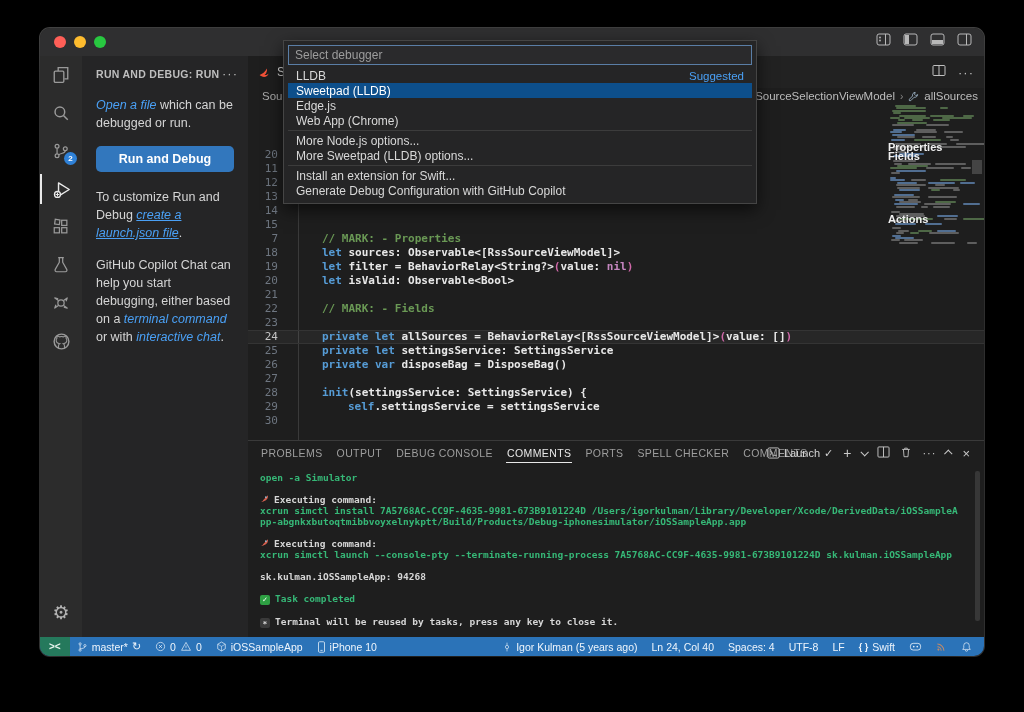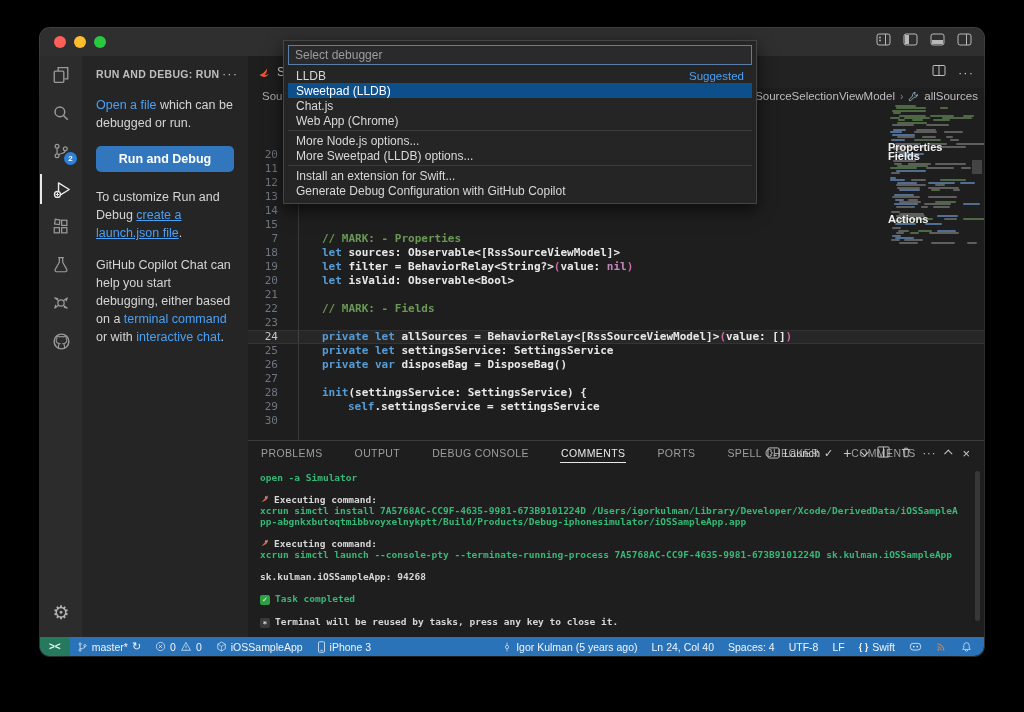--- a/index.html
+++ b/index.html
@@ -26,21 +26,21 @@
   .ab-gear{position:absolute;left:0;bottom:8px;width:42px;height:34px;display:flex;align-items:center;justify-content:center;
            color:#b4b4b4;font-size:19px;}
 
   
   .sidebar{position:absolute;left:42px;top:28px;width:166px;bottom:19px;background:#252526;color:#d5d5d5;}
   .sb-head{display:flex;align-items:center;padding:12px 10px 10px 14px;}
   .sb-title{flex:1;font-size:10.5px;font-weight:bold;letter-spacing:.3px;color:#bfbfbf;}
   .sb-more{color:#bdbdbd;font-size:13px;letter-spacing:1px;line-height:6px;}
   .sb-body{padding:6px 14px;font-size:12.5px;line-height:18px;}
   .sb-body p{margin:0 0 14px 0;}
-  .sb-link{color:#4aa0f5;text-decoration:none;cursor:pointer;}
+  .sb-link{color:#4aa0f5;text-decoration:none;cursor:pointer;font-style:italic;}
   .sb-link.u{text-decoration:underline;}
   .run-btn{display:block;width:100%;height:26px;background:#3277bd;border:none;border-radius:5px;color:#fff;
            font-size:12.5px;font-weight:bold;font-family:inherit;margin:2px 0 16px 0;}
 
   
   .editor{position:absolute;left:208px;top:28px;width:736px;height:384px;background:#1e1e1e;overflow:hidden;}
   .tabbar{position:absolute;left:0;top:0;right:0;height:32px;background:#222222;display:flex;align-items:stretch;}
   .tab{width:210px;background:#1e1e1e;display:flex;align-items:center;gap:6px;padding:0 10px;border-right:1px solid #2a2a2a;overflow:hidden;}
   .tab-label{font-size:12px;color:#d8d8d8;white-space:nowrap;}
   .tabbar-actions{position:absolute;right:10px;top:0;height:32px;display:flex;gap:12px;align-items:center;color:#c0c0c0;}
@@ -71,21 +71,21 @@
   .qp-input{height:18px;border:1px solid #5a7ea6;background:#2a2a2c;color:#9d9d9d;font-size:12px;
             line-height:18px;padding:0 6px;margin-bottom:3px;}
   .qp-item{display:flex;align-items:center;height:15px;padding:0 8px;font-size:12px;color:#d8d8d8;}
   .qp-item.sel{background:#0d4f8b;color:#fff;}
   .qp-label{flex:1;white-space:nowrap;}
   .qp-badge{color:#4aa0f5;font-size:11.5px;}
   .qp-sep{height:1px;background:#3c3c3c;margin:2px 0;}
 
   
   .panel{position:absolute;left:208px;top:412px;width:736px;height:197px;background:#1e1e1e;border-top:1px solid #3a3a3a;}
-  .panel-tabs{position:absolute;left:12px;top:0;height:24px;display:flex;gap:30px;align-items:center;}
+  .panel-tabs{position:absolute;left:12px;top:0;height:24px;display:flex;gap:12px;align-items:center;}
   .p-tab{font-size:10.5px;letter-spacing:.4px;color:#9e9e9e;padding:4px 1px 3px 1px;border-bottom:1px solid transparent;}
   .p-tab.active{color:#e8e8e8;border-bottom-color:#e8e8e8;}
   .panel-actions{position:absolute;right:14px;top:0;height:24px;display:flex;gap:10px;align-items:center;color:#c9c9c9;font-size:11px;}
   .pa-launch{display:flex;align-items:center;gap:4px;font-size:11px;color:#d4d4d4;}
   .chev{display:inline-block;width:5px;height:5px;border-right:1px solid #c9c9c9;border-bottom:1px solid #c9c9c9;}
   .chev.down{transform:rotate(45deg) translateY(-1px);}
   .chev.up{transform:rotate(-135deg) translateY(-1px);}
   .terminal{position:absolute;left:12px;right:22px;top:24px;bottom:2px;overflow:hidden;
             font-family:"DejaVu Sans Mono",monospace;font-size:9.5px;font-weight:bold;padding-top:7px;}
   .tl{min-height:11px;line-height:11px;word-break:break-all;white-space:pre-wrap;}
@@ -545,21 +545,21 @@
     <div class="qp-input">Select debugger</div>
     <div>
           <div class="qp-item">
             <span class="qp-label">LLDB</span>
             <span class="qp-badge">Suggested</span>
           </div>
           <div class="qp-item sel">
             <span class="qp-label">Sweetpad (LLDB)</span>
           </div>
           <div class="qp-item">
-            <span class="qp-label">Chat.js</span>
+            <span class="qp-label">Edge.js</span>
           </div>
           <div class="qp-item">
             <span class="qp-label">Web App (Chrome)</span>
           </div>
           <div class="qp-sep"></div>
           <div class="qp-item">
             <span class="qp-label">More Node.js options...</span>
           </div>
           <div class="qp-item">
             <span class="qp-label">More Sweetpad (LLDB) options...</span>
@@ -660,21 +660,21 @@
             <path d="M8 1.5l5.5 3.2v6.6L8 14.5l-5.5-3.2V4.7z" fill="none" stroke="#eef5fc"></path>
             <path d="M8 7.8v6.7M2.5 4.7L8 7.8l5.5-3.1" fill="none" stroke="#eef5fc" stroke-width=".8"></path>
           </svg>
       <span>iOSSampleApp</span>
     </div>
     <div class="sbi">
       <svg width="9" height="12" viewBox="0 0 12 16">
             <rect x="2" y="1" width="8" height="14" rx="1.5" fill="none" stroke="#eef5fc"></rect>
             <line x1="4.5" y1="12.5" x2="7.5" y2="12.5" stroke="#eef5fc"></line>
           </svg>
-      <span>iPhone 3</span>
+      <span>iPhone 10</span>
     </div>
     <div class="sb-spacer"></div>
     <div class="sbi">
       <svg width="10" height="12" viewBox="0 0 16 16">
             <circle cx="8" cy="8" r="2.6" fill="none" stroke="#eef5fc"></circle>
             <path d="M8 1v4.4M8 10.6V15" stroke="#eef5fc"></path>
           </svg>
       <span>Igor Kulman (5 years ago)</span>
     </div>
     <div class="sbi">

